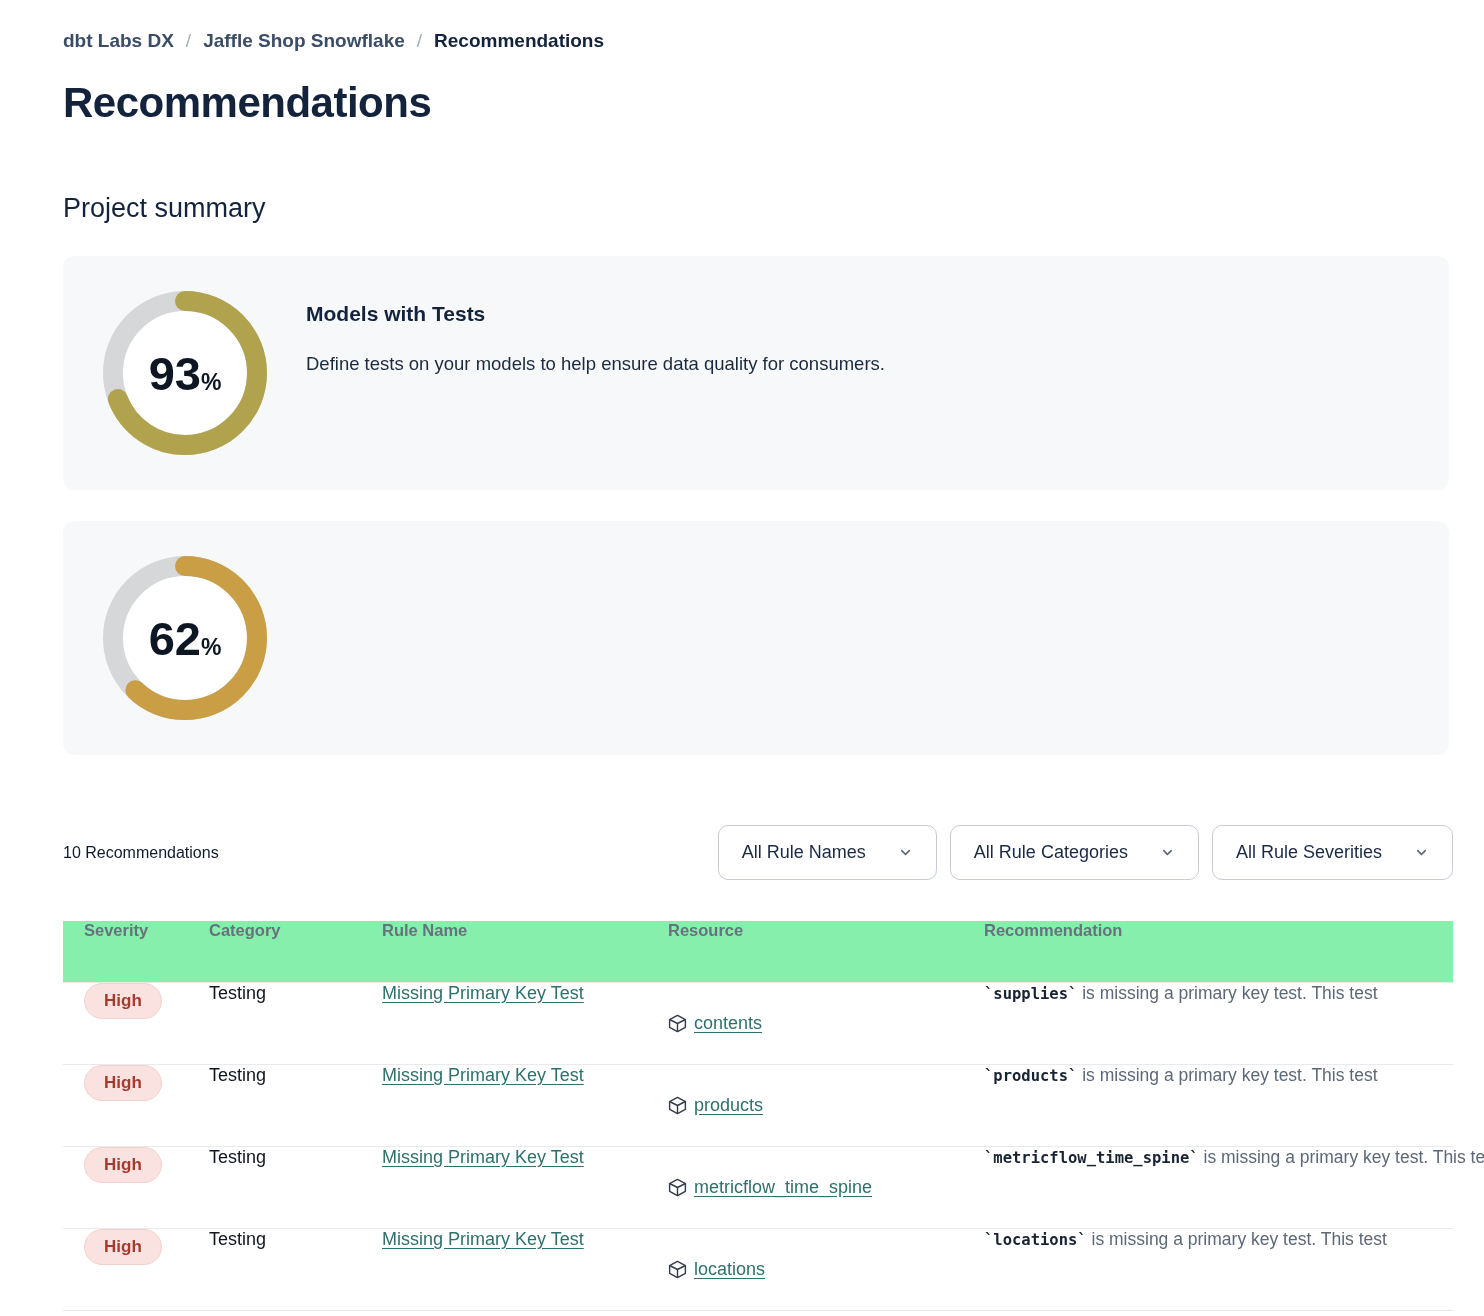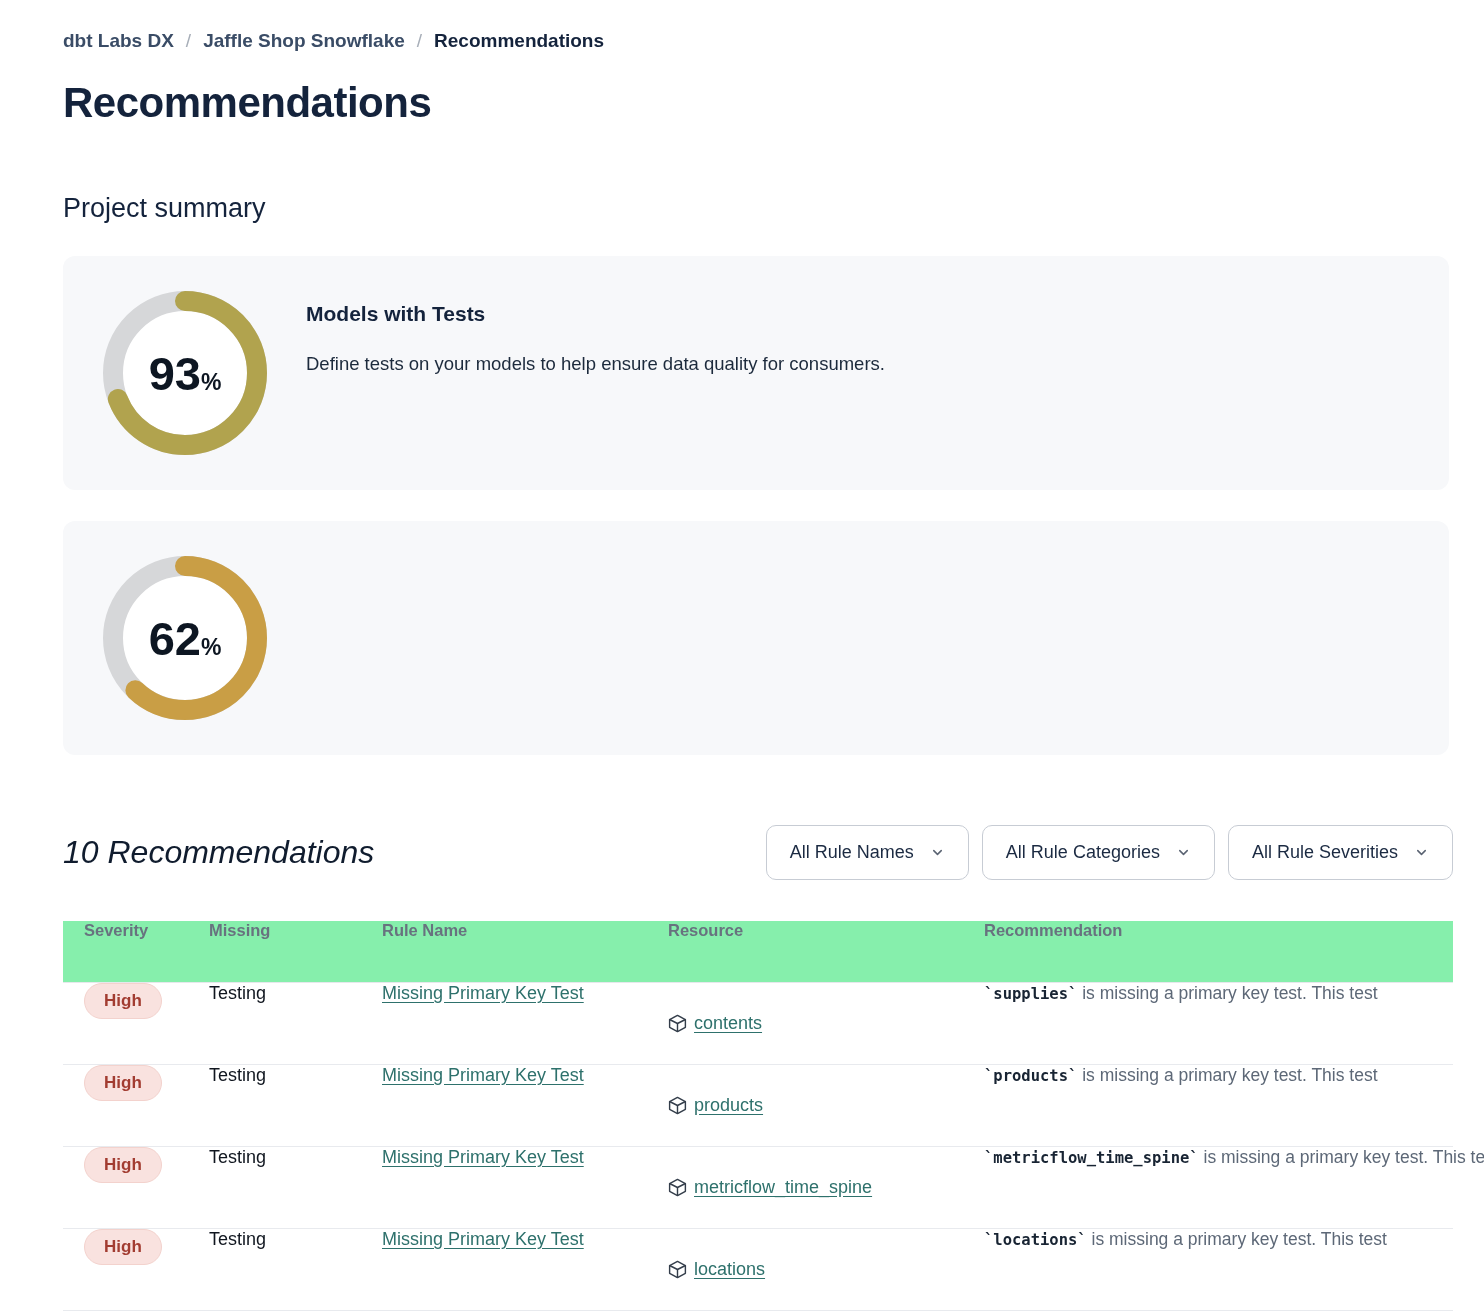--- a/index.html
+++ b/index.html
@@ -34,24 +34,24 @@
     color:#0d1622;
   }
   .pct-num { font-size:47px; font-weight:bold; line-height:1; }
   .pct-sign { font-size:23px; font-weight:bold; line-height:1; align-self:center; margin-top:18px; }
   .card-text { margin-left:39px; padding-top:11px; }
   .card-title { font-size:21px; font-weight:bold; color:#14233c; }
   .card-desc { margin-top:27px; font-size:18.5px; color:#1c2a3c; }
 
   
   .rec-header { margin-top:70px; width:1390px; display:flex; align-items:center; justify-content:space-between; }
-  .rec-heading { font-size:32px; font-weight:normal; color:#101c2e;font-style:italic; }
+  .rec-heading { font-size:16px; font-weight:normal; color:#101c2e; }
   .filters { display:flex; gap:13px; }
   .filter-btn {
-    display:flex; align-items:center; gap:16px; height:55px; padding:0 23px;
+    display:flex; align-items:center; gap:32px; height:55px; padding:0 23px;
     background:#ffffff; border:1px solid #c7ccd4; border-radius:10px;
     font-family:"Liberation Sans", sans-serif; font-size:18px; color:#1b2a42; cursor:pointer;
   }
   .chevron { display:flex; }
 
   
   .rec-table { margin-top:41px; width:1390px; }
   .t-head {
     display:flex; align-items:flex-start; height:62px; background:#86efac;
     border-bottom:1px solid #e6e8ec;
@@ -154,21 +154,21 @@
                 <path d="M6 9l6 6 6-6"></path>
               </svg>
           </span>
         </button>
       </div>
     </div>
 
     <div class="rec-table">
       <div class="t-head">
         <div class="th col-sev">Severity</div>
-        <div class="th col-cat">Missing</div>
+        <div class="th col-cat">Category</div>
         <div class="th col-rule">Rule Name</div>
         <div class="th col-res">Resource</div>
         <div class="th col-rec">Recommendation</div>
       </div>
 
       <div class="t-row">
         <div class="col-sev">
           <span class="badge-high">High</span>
         </div>
         <div class="col-cat cat-text">Testing</div>

